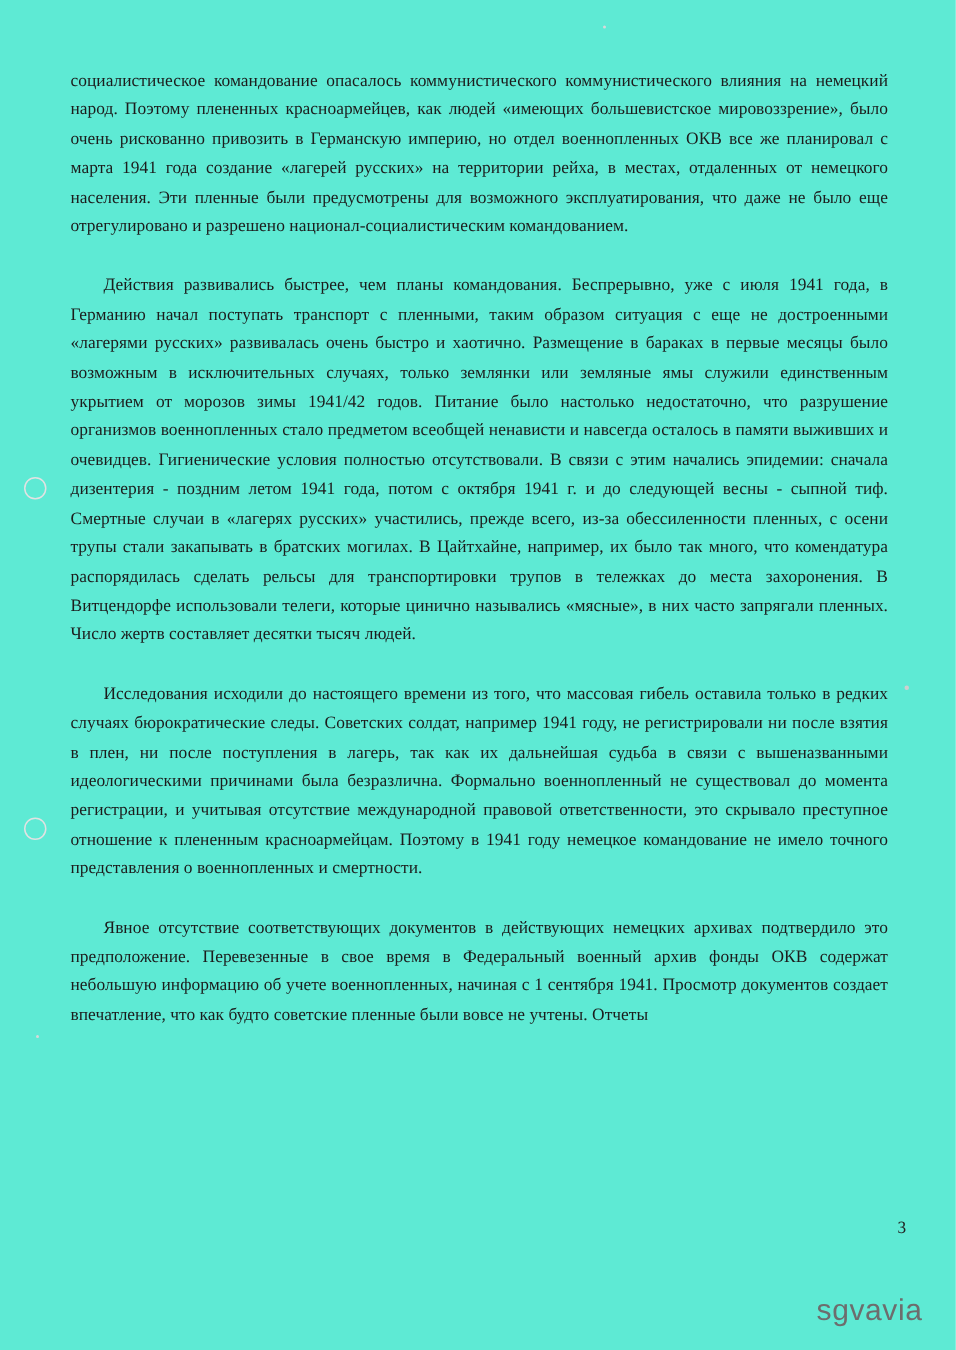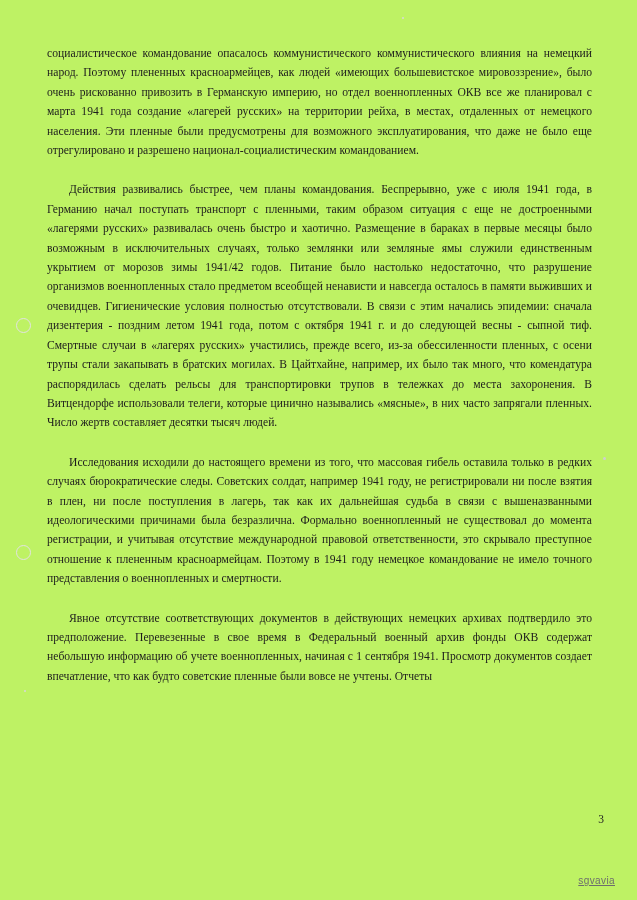--- a/index.html
+++ b/index.html
@@ -13,21 +13,21 @@
     font-family: "Liberation Serif", serif;
     color: #1a1a1a;
     position: relative;
     overflow: hidden;
   }
   .page {
     position: absolute;
     top: 0; left: 0;
     width: 637px;
     height: 900px;
-    background: #bef264;
+    background: #5eead4;
   }
   .content {
     position: absolute;
     left: 47px;
     top: 44px;
     width: 545px;
   }
   p.para {
     margin: 0 0 20px 0;
     font-size: 11.6px;
@@ -49,24 +49,23 @@
     top: 813px;
     font-size: 11.5px;
     font-family: "Liberation Serif", serif;
     color: #222;
   }
   .watermark {
     position: absolute;
     right: 22px;
     bottom: 14px;
     font-family: "Liberation Sans", sans-serif;
-    font-size: 10px;
+    font-size: 20px;
     color: #6d6d6d;
     letter-spacing: 0.4px;
-    text-decoration: underline;
   }
   
   .punch {
     position: absolute;
     left: 16px;
     width: 13px;
     height: 13px;
     border: 1px solid #e2e2e2;
     border-radius: 50%;
     background: transparent;

